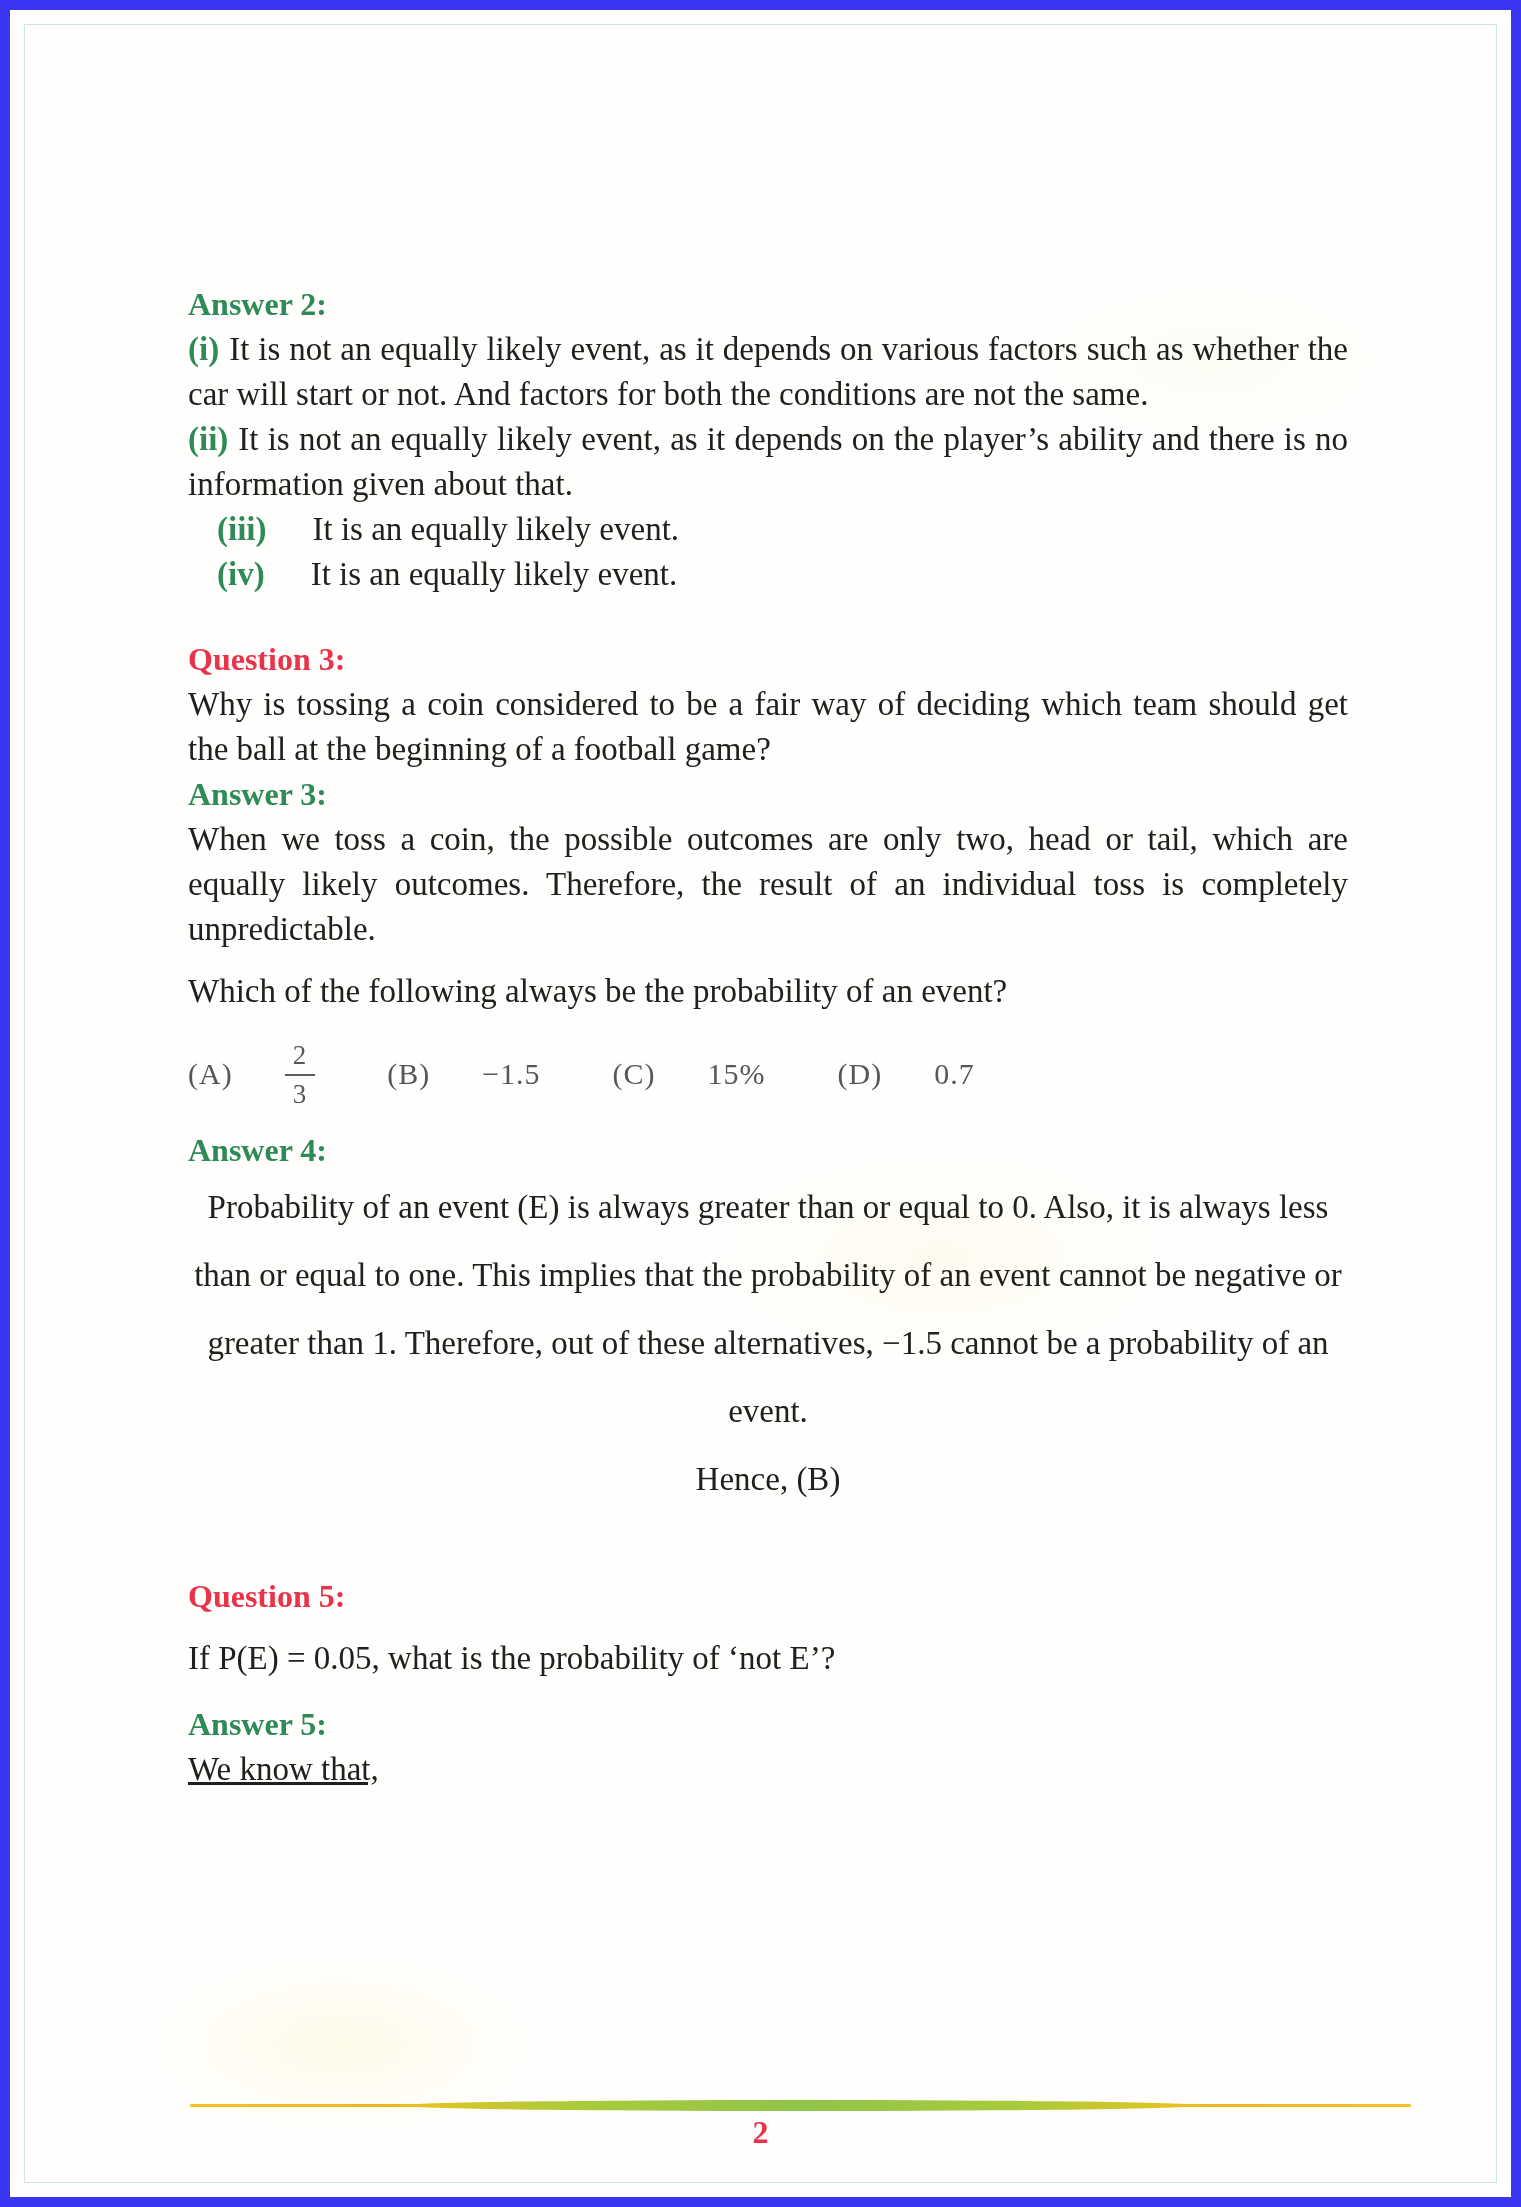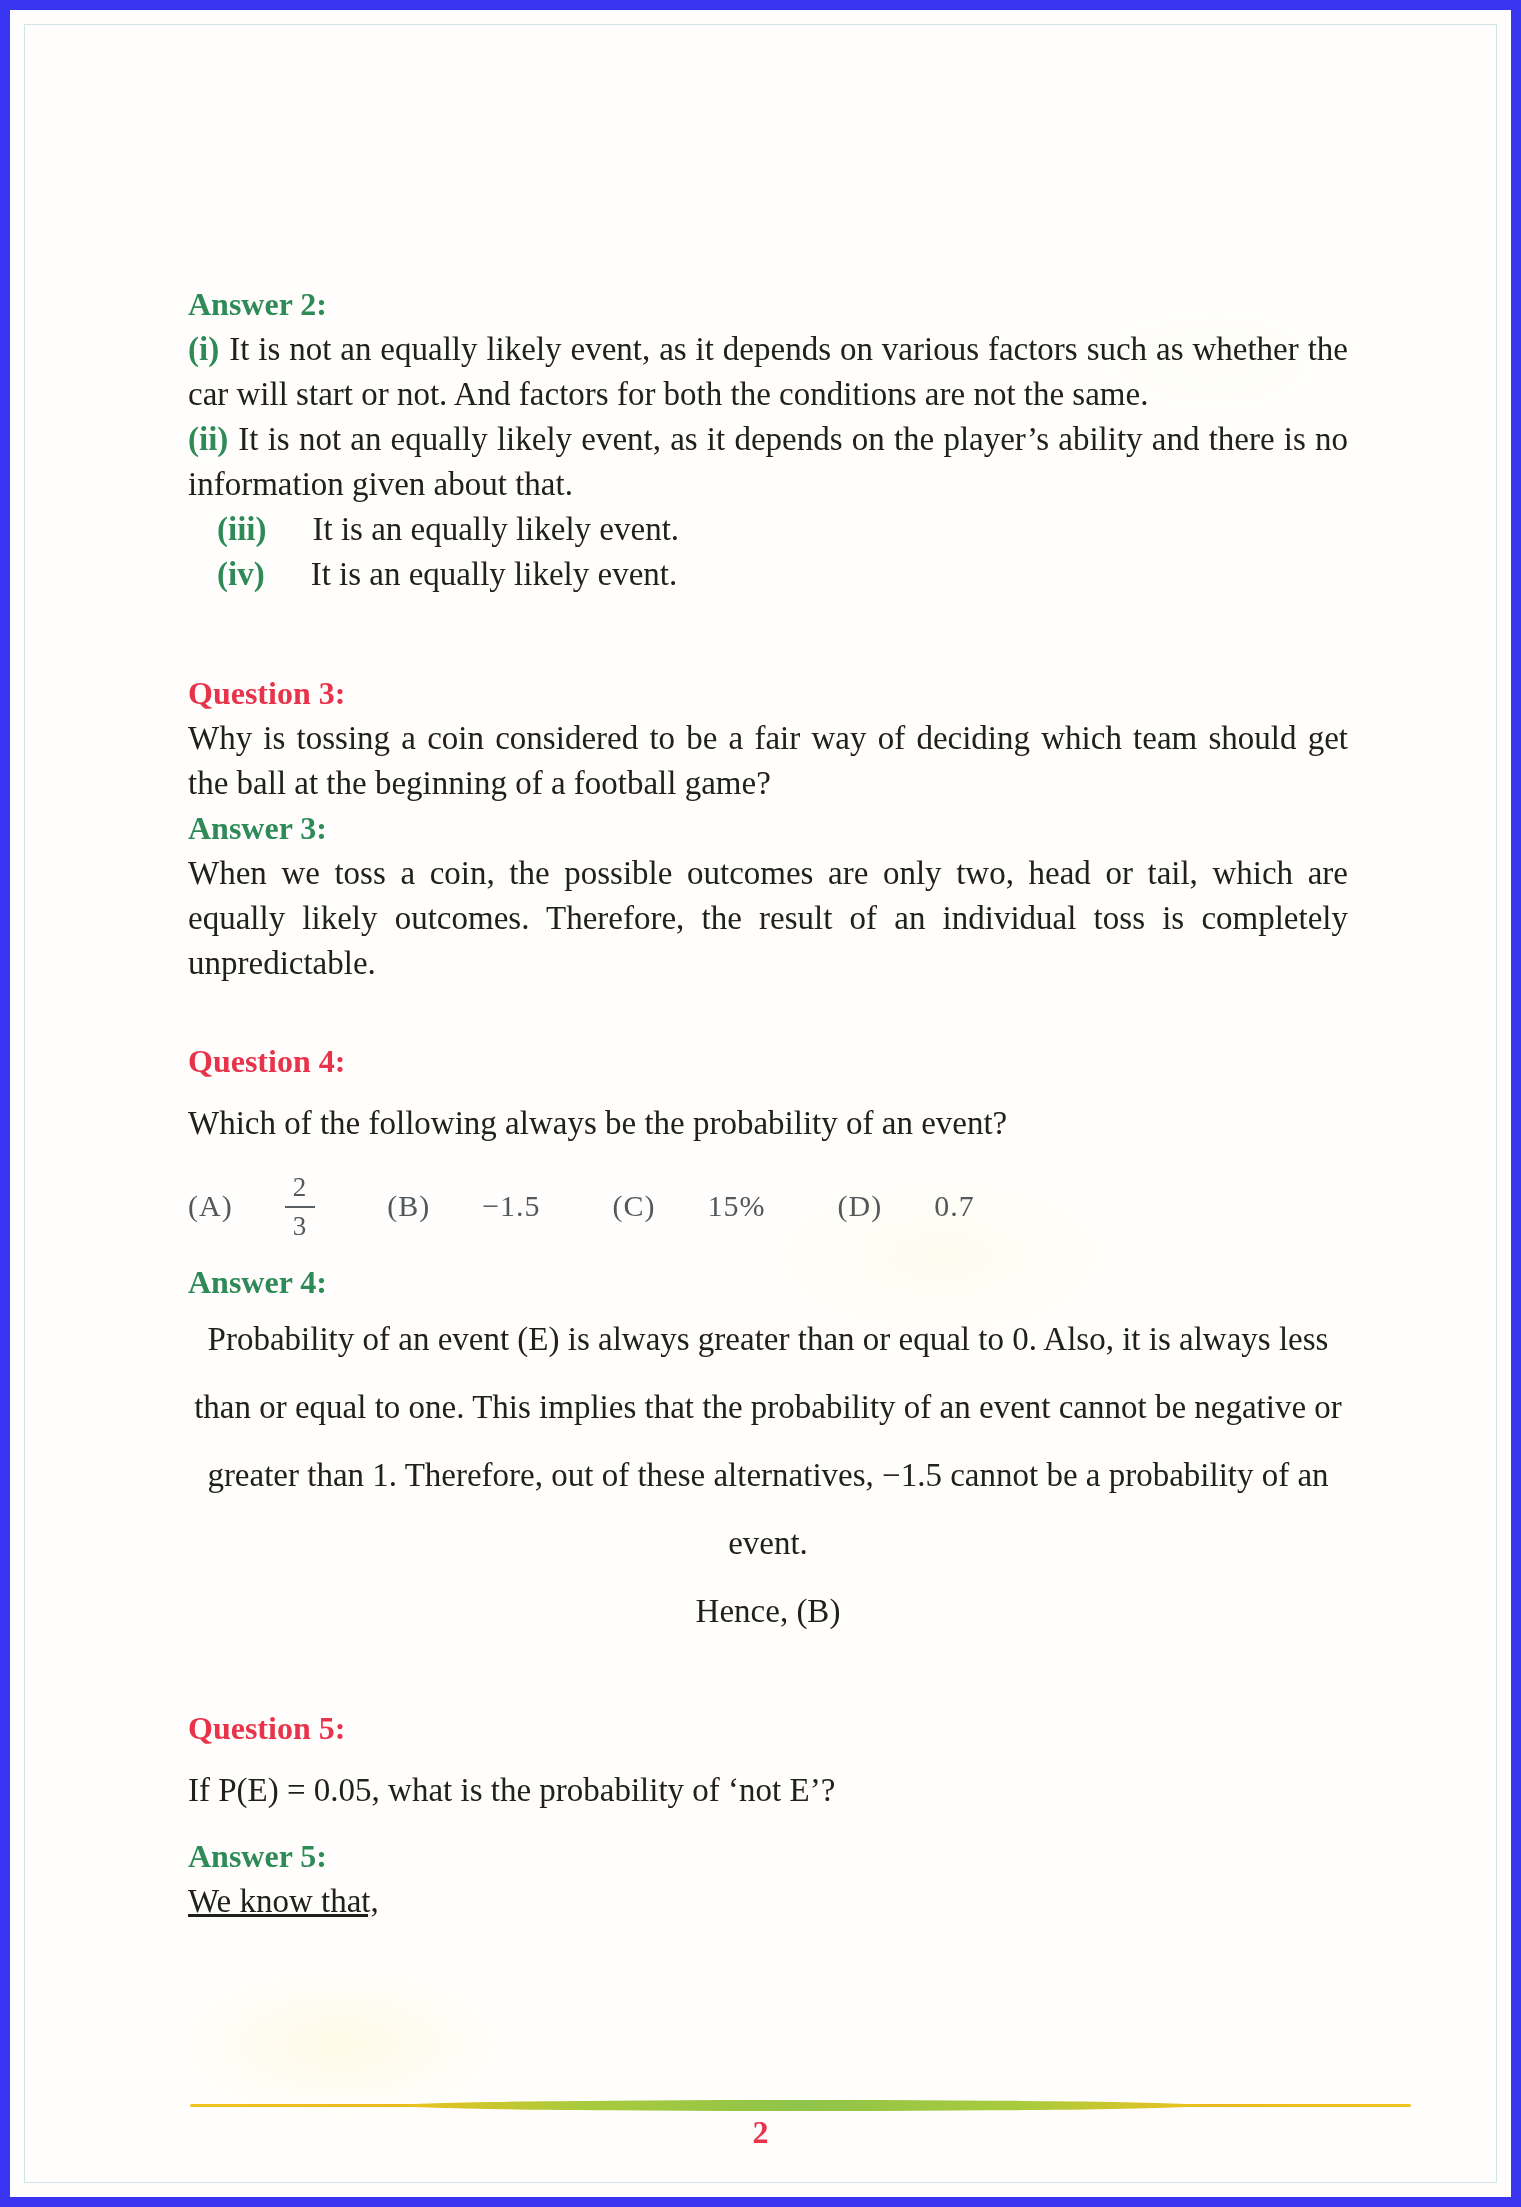--- a/index.html
+++ b/index.html
@@ -31,21 +31,21 @@
     font-size:33px;line-height:45px;
   }
   h2{margin:0;font-size:32px;line-height:45px;font-weight:bold;}
   .answer-h{color:#2e8b57;}
   .question-h{color:#e8334a;}
   p{margin:0;}
   .j{text-align:justify;}
   .marker{color:#2e8b57;font-weight:bold;margin-right:10px;}
   .tabbed .marker{margin-right:0;margin-left:29px;}
   .tab-text{margin-left:46px;}
-  .mt-q3{margin-top:74px;}
+  .mt-q3{margin-top:40px;}
   .mt-q4{margin-top:53px;}
   .mt-17{margin-top:17px;}
   .mt-21{margin-top:21px;}
   .mt-20{text-decoration:underline;}
   .mt-6{margin-top:6px;}
   .mt-q5{margin-top:61px;}
   .loose{line-height:68px;text-align:center;}
   
   .options-row{
     margin-top:12px;height:96px;
@@ -94,21 +94,20 @@
     </section>
 
     <section>
       <h2 class="question-h mt-q3">Question 3:</h2>
       <p class="j">Why is tossing a coin considered to be a fair way of deciding which team should get the ball at the beginning of a football game?</p>
       <h2 class="answer-h">Answer 3:</h2>
       <p class="j">When we toss a coin, the possible outcomes are only two, head or tail, which are equally likely outcomes. Therefore, the result of an individual toss is completely unpredictable.</p>
     </section>
 
     <section>
-      <h2 class="question-h mt-q4">Question 4:</h2>
       <p class="mt-17">Which of the following always be the probability of an event?</p>
 
       <div class="options-row">
         <span class="opt">
           <span class="opt-label">(A)</span>
           <span class="opt-value frac">
             <span class="num">2</span>
             <span class="den">3</span>
           </span>
         </span>

